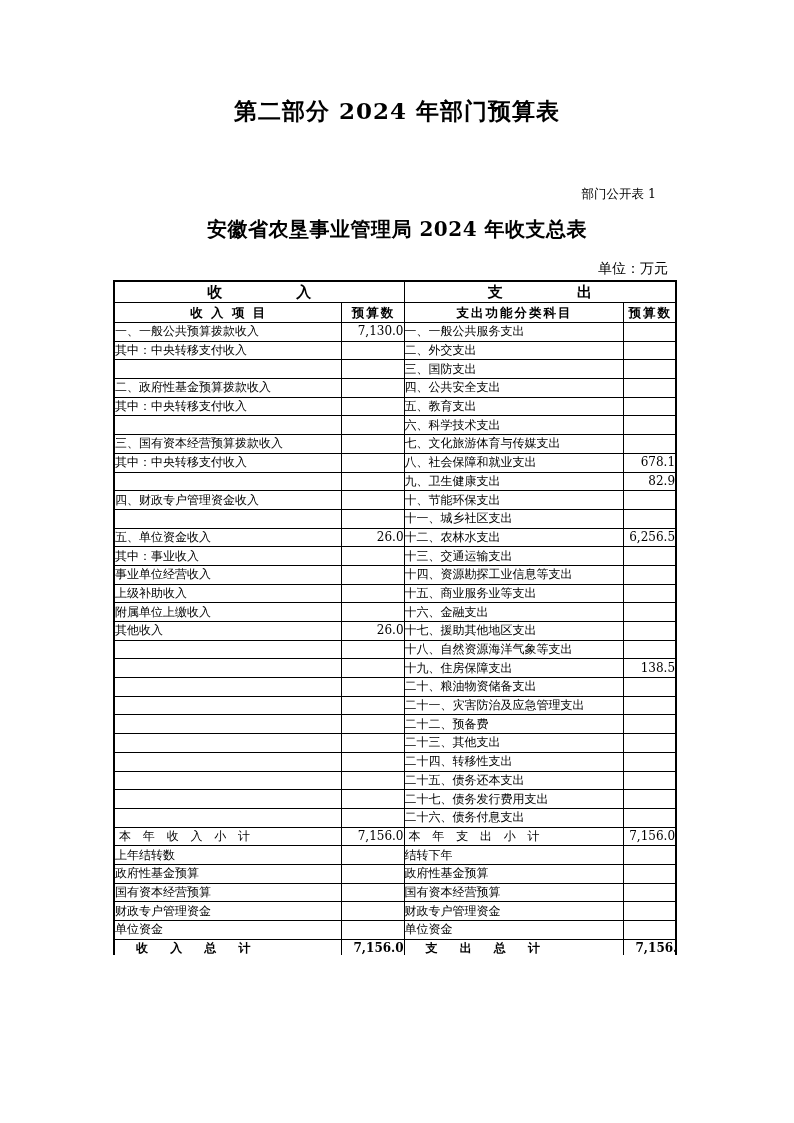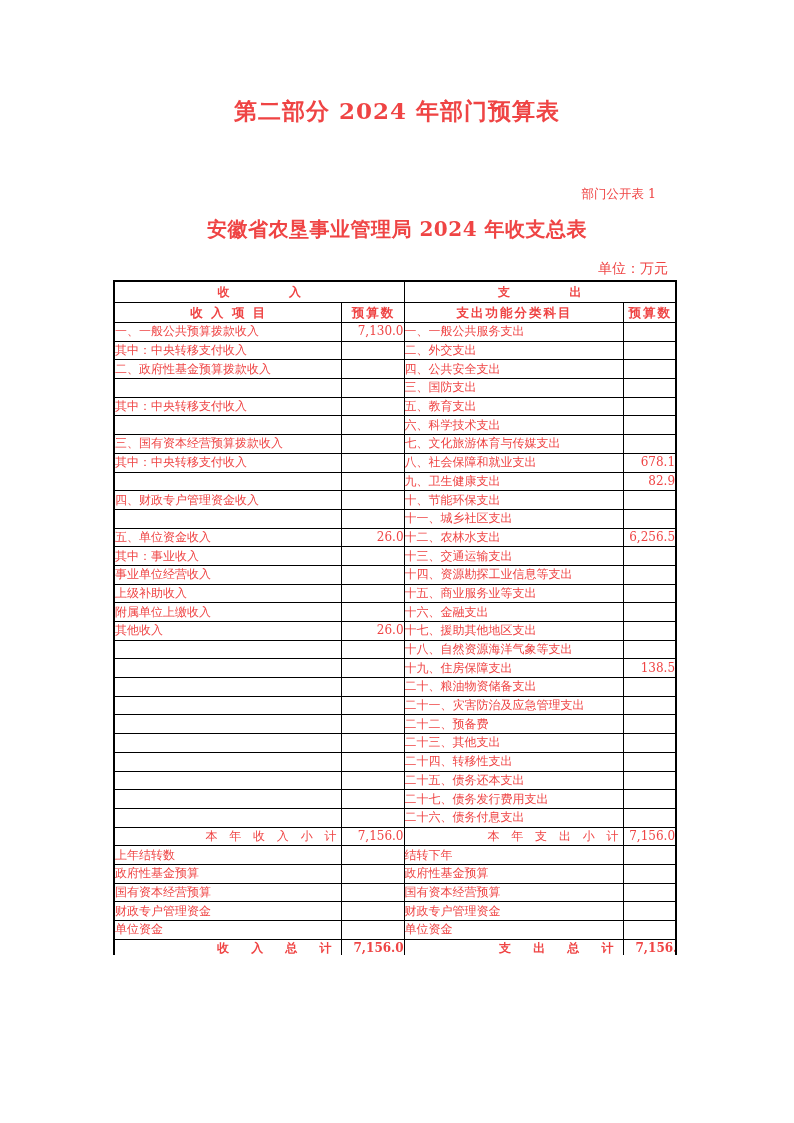--- a/index.html
+++ b/index.html
@@ -1,18 +1,18 @@
 <!DOCTYPE html>
 <html><head>
 <meta charset="utf-8">
 <style>
   html,body{margin:0;padding:0;background:#ffffff;}
   .sheet{
     position:relative;width:794px;height:955px;background:#ffffff;
-    font-family:"DejaVu Serif","Liberation Serif",serif;color:#ef4444;
+    font-family:"DejaVu Serif","Liberation Serif",serif;color:#000000;
     overflow:hidden;
   }
   .section-title{
     position:absolute;top:96px;left:0;width:100%;text-align:center;
     font-size:23px;font-weight:bold;letter-spacing:1px;
   }
   .table-label{position:absolute;top:186px;right:138px;font-size:12.5px;}
   .table-title{
     position:absolute;top:216px;left:0;width:100%;text-align:center;
     font-size:20px;font-weight:bold;letter-spacing:0.5px;
@@ -22,32 +22,32 @@
 
   table.budget{
     position:absolute;top:280px;left:113px;width:562px;
     border-collapse:collapse;table-layout:fixed;border:2px solid #000;
   }
   table.budget th, table.budget td{
     border:1px solid #000;padding:0;overflow:hidden;white-space:nowrap;
     line-height:1.25;
   }
   thead th{font-weight:bold;border-bottom:1.6px solid #000;}
-  thead tr.hdr-main-row th{height:20px;font-size:12px;}
+  thead tr.hdr-main-row th{height:20px;font-size:15px;}
   thead tr.hdr-col-row th{height:19px;font-size:12.5px;}
   .hdr-main{letter-spacing:2.3em;text-indent:2.3em;}
   .hdr-col{letter-spacing:2px;text-indent:2px;}
   tbody td{font-size:12px;height:17.7px;}
   .c-val{text-align:right;padding-right:5px;}
   .c-item{text-align:left;}
   .ind-0{padding-left:8px;}
   .ind-1{padding-left:57px;}
   .ind-2{padding-left:90px;}
   .ind-s{padding-left:30px;}
-  .ind-c{text-align:right;letter-spacing:4px;text-indent:4px;padding-left:0;}
+  .ind-c{text-align:left;letter-spacing:4px;text-indent:4px;padding-left:0;}
   tr.total td{font-weight:bold;padding-left:12px;}
   tr.total .ind-c{letter-spacing:9px;text-indent:9px;}
 </style>
 </head>
 <body>
 
 <div class="sheet">
   <div class="section-title">第二部分 2024 年部门预算表</div>
   <div class="table-label">部门公开表 1</div>
   <div class="table-title">安徽省农垦事业管理局 2024 年收支总表</div>
@@ -79,29 +79,29 @@
           <td class="c-item ind-0">一、一般公共服务支出</td>
           <td class="c-val"></td>
         </tr>
         <tr>
           <td class="c-item ind-1">其中：中央转移支付收入</td>
           <td class="c-val"></td>
           <td class="c-item ind-0">二、外交支出</td>
           <td class="c-val"></td>
         </tr>
         <tr>
+          <td class="c-item ind-0"></td>
+          <td class="c-val"></td>
+          <td class="c-item ind-0">三、国防支出</td>
+          <td class="c-val"></td>
+        </tr>
+        <tr>
           <td class="c-item ind-0">二、政府性基金预算拨款收入</td>
           <td class="c-val"></td>
           <td class="c-item ind-0">四、公共安全支出</td>
-          <td class="c-val"></td>
-        </tr>
-        <tr>
-          <td class="c-item ind-0"></td>
-          <td class="c-val"></td>
-          <td class="c-item ind-0">三、国防支出</td>
           <td class="c-val"></td>
         </tr>
         <tr>
           <td class="c-item ind-1">其中：中央转移支付收入</td>
           <td class="c-val"></td>
           <td class="c-item ind-0">五、教育支出</td>
           <td class="c-val"></td>
         </tr>
         <tr>
           <td class="c-item ind-0"></td>

